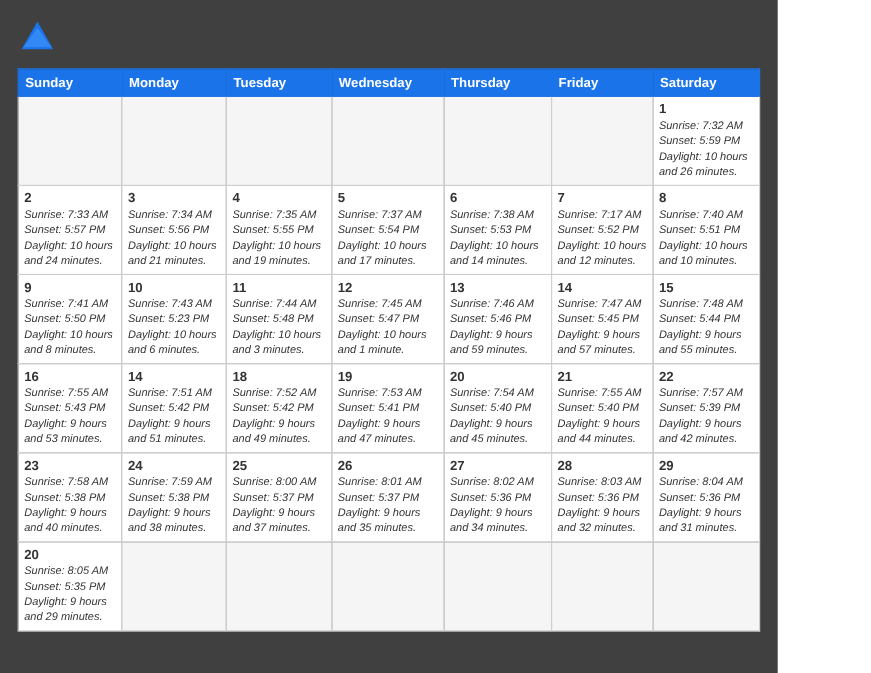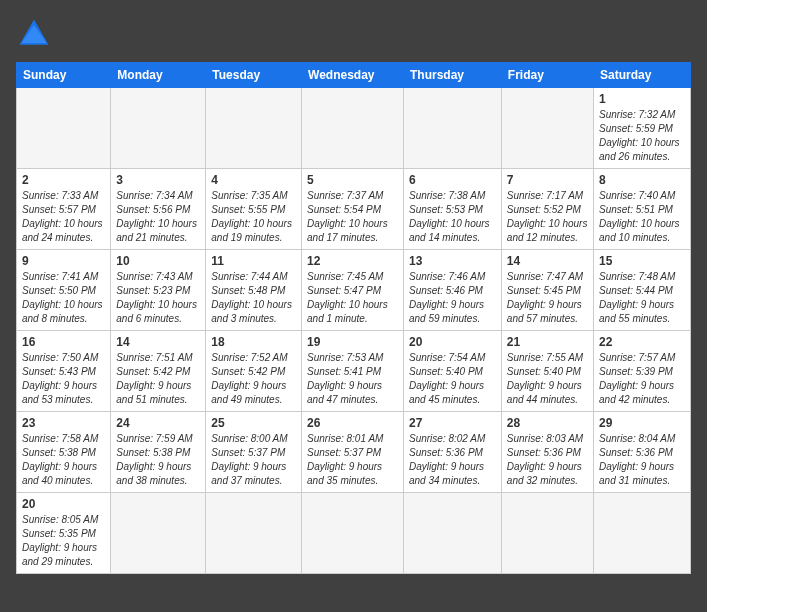--- a/index.html
+++ b/index.html
@@ -226,21 +226,21 @@
           <td>
             <span class="day-number">15</span>
             <div class="day-info">Sunrise: 7:48 AM
 Sunset: 5:44 PM
 Daylight: 9 hours and 55 minutes.</div>
           </td>
         </tr>
         <tr>
           <td>
             <span class="day-number">16</span>
-            <div class="day-info">Sunrise: 7:50 AM
+            <div class="day-info">Sunrise: 7:55 AM
 Sunset: 5:43 PM
 Daylight: 9 hours and 53 minutes.</div>
           </td>
           <td>
             <span class="day-number">14</span>
             <div class="day-info">Sunrise: 7:51 AM
 Sunset: 5:42 PM
 Daylight: 9 hours and 51 minutes.</div>
           </td>
           <td>

